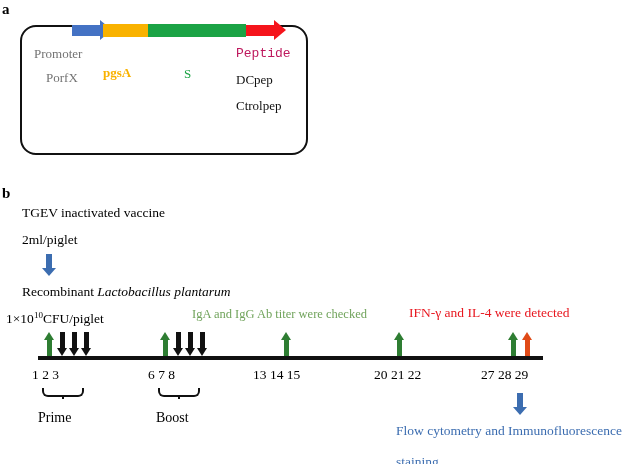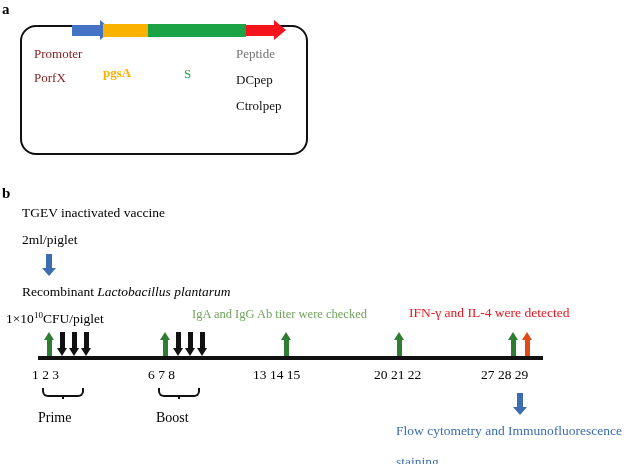--- a/index.html
+++ b/index.html
@@ -79,28 +79,28 @@
   #arrow-peptide .shaft  { background: #F5141B; right: 11px; }
   #arrow-peptide .head   { border-left: 12px solid #F5141B; }
 
   
   .lbl {
     font-family: "Liberation Serif", serif;
     font-size: 13px;
     line-height: 1;
     white-space: nowrap;
   }
-  .lbl-blue   { color: #7f1d1d; }
+  .lbl-blue   { color: #737373; }
   .lbl-orange { color: #F9B200; font-weight: bold; }
   .lbl-green  { color: #1BA345; }
-  .lbl-red    { color: #737373; }
+  .lbl-red    { color: #be185d; font-family: Liberation Mono, monospace; }
   .lbl-black  { color: #111111; }
 
   #lbl-promoter  { left: 34px;  top: 47px; }
-  #lbl-porfx     { left: 34px;  top: 71px; }
+  #lbl-porfx     { left: 46px;  top: 71px; }
   #lbl-pgsa      { left: 103px; top: 66px; }
   #lbl-s         { left: 184px; top: 67px; }
   #lbl-peptide   { left: 236px; top: 47px; }
   #lbl-dcpep     { left: 236px; top: 73px; }
   #lbl-ctrolpep  { left: 236px; top: 99px; }
 
   
   .btext {
     font-family: "Liberation Serif", serif;
     font-size: 13.5px;

